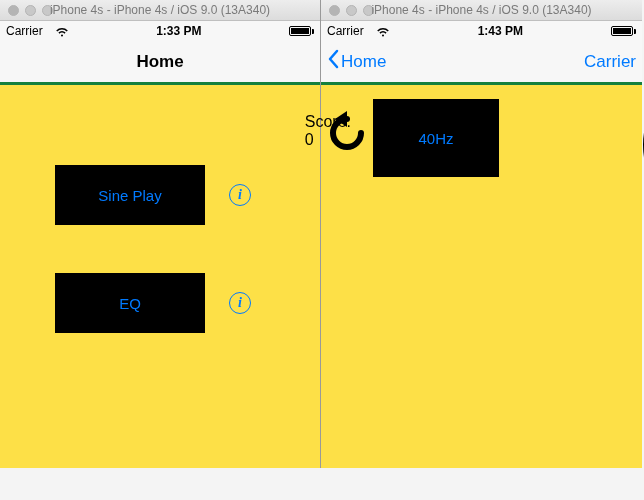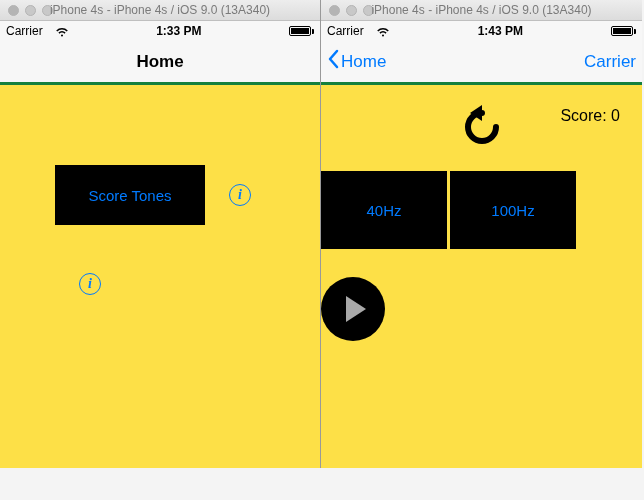--- a/index.html
+++ b/index.html
@@ -75,25 +75,25 @@
     display: flex; align-items: center; justify-content: center;
     font-size: 15px; cursor: default;
   }
   .info-icon {
     width: 22px; height: 22px; margin-left: 24px;
     border: 1.5px solid #007aff; border-radius: 50%;
     color: #007aff; display: flex; align-items: center; justify-content: center;
     font-family: Georgia, serif; font-style: italic; font-size: 14px; font-weight: bold;
   }
   
-  .play-content { display: flex; flex-direction: column; align-items: flex-start; }
+  .play-content { display: flex; flex-direction: row; align-items: flex-end; }
   .reload-row { width: 100%; display: flex; justify-content: center; align-items: center; position: relative; margin: 16px 0 18px 0; height: 52px;}
   .reload-icon { width: 52px; height: 52px; }
   .score { position: absolute; right: 22px; top: 6px; font-size: 16px; color: #000; }
-  .grid { display: grid; grid-template-columns: 126px 126px; grid-auto-rows: 78px; gap: 3px; }
+  .grid { display: grid; grid-template-columns: 126px 126px; grid-auto-rows: 78px; gap: 18px; }
   .grid-btn { background: #000; color: #007aff; display: flex; align-items: center; justify-content: center; font-size: 15px; cursor: default; }
   .play-icon { width: 64px; height: 64px; margin-top: 28px; border-radius: 50%; background: #000; display: flex; align-items: center; justify-content: center; }
   .play-tri { width: 0; height: 0; border-left: 20px solid #a9a9a9; border-top: 13px solid transparent; border-bottom: 13px solid transparent; margin-left: 5px;}
 </style>
 </head>
 <body>
 
 <div class="pane left">
   <div class="mac-titlebar">
     <div class="traffic-lights">
@@ -122,24 +122,25 @@
       </div>
     </div>
   </div>
   <div class="navbar">
     <div class="nav-left"></div>
     <div class="nav-title">Home</div>
     <div></div>
   </div>
   <div class="content home-content">
     <div class="home-row">
-      <div class="big-btn">Score Tones</div>
+      <div class="big-btn">Sine Play</div>
       <div class="info-icon">i</div>
     </div>
     <div class="home-row">
+      <div class="big-btn">EQ</div>
       <div class="info-icon">i</div>
     </div>
   </div>
 </div>
 
 <div class="pane">
   <div class="mac-titlebar">
     <div class="traffic-lights">
       <div class="traffic-light active"></div>
       <div class="traffic-light"></div>
@@ -182,19 +183,18 @@
       <div class="reload-icon">
         <svg width="52" height="52" viewBox="0 0 52 52">
           <path d="M26 12 a14 14 0 1 0 14 14" stroke="#000" stroke-width="6" fill="none" stroke-linecap="round"></path>
           <path d="M26 4 L26 20 L14 12 Z" fill="#000"></path>
         </svg>
       </div>
       <div class="score">Score: 0</div>
     </div>
     <div class="grid">
       <div class="grid-btn">40Hz</div>
-      <div class="grid-btn">100Hz</div>
     </div>
     <div class="play-icon">
       <div class="play-tri"></div>
     </div>
   </div>
 </div>
 
 </body></html>

